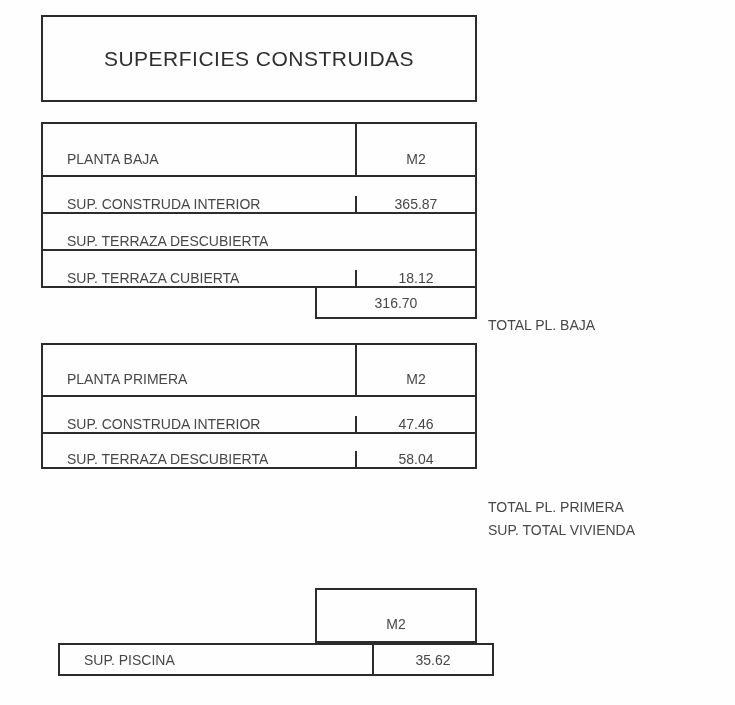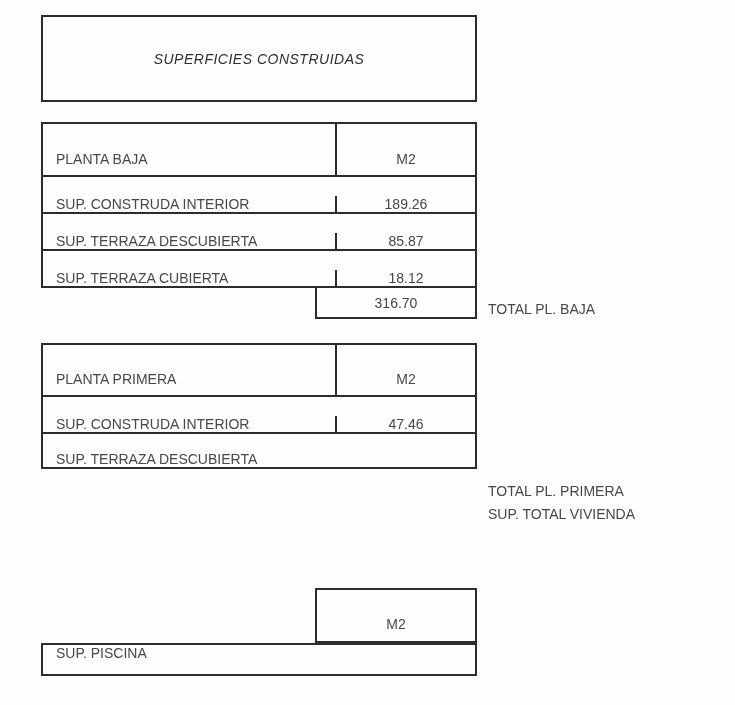--- a/index.html
+++ b/index.html
@@ -10,78 +10,77 @@
   }
   html,body{margin:0;padding:0;background:var(--bg);}
   body{font-family:"Liberation Sans", sans-serif; color:var(--text);}
   .sheet{position:relative;width:735px;height:705px;background:var(--bg);overflow:hidden;}
 
   .abs{position:absolute;box-sizing:border-box;}
 
   
   .title-box{left:41px;top:15px;width:436px;height:87px;border:2px solid var(--border);
     display:flex;align-items:center;justify-content:center;}
-  .title-text{font-size:14px;letter-spacing:0.5px;color:var(--title);font-style:italic;}
+  .title-text{font-size:21px;letter-spacing:0.5px;color:var(--title);}
 
   
   .tbl{border:2px solid var(--border);}
   .tbl .row{display:flex;box-sizing:border-box;}
   .tbl .row + .row{border-top:2px solid var(--border);}
   .cell{box-sizing:border-box;display:flex;font-size:14px;color:var(--text);}
-  .cell.lbl{width:292px;align-items:center;padding-left:13px;}
+  .cell.lbl{width:292px;align-items:center;padding-left:4px;margin-left:20px;}
   .cell.val{flex:1;border-left:2px solid var(--border);align-items:center;justify-content:center;}
   .row.hdr{height:51px;}
   .row.hdr .cell{align-items:flex-end;padding-bottom:8px;}
   .row.hdr .cell.val{justify-content:center;}
   .row.data{height:37px;align-items:flex-end;}
 
   #tbl-baja{left:41px;top:122px;width:436px;}
   #tbl-primera{left:41px;top:343px;width:436px;}
   #tbl-primera .row.hdr{height:50px;}
   #tbl-primera .row.data2{height:35px;}
 
   
   .val-box{left:315px;width:162px;border:2px solid var(--border);
     display:flex;align-items:center;justify-content:center;font-size:14px;color:var(--text);}
   #total-baja{top:286px;height:33px;}
   #total-primera{top:469px;height:34px;}
   #grand-total{top:522px;height:34px;}
   #piscina-hdr{top:588px;height:55px;align-items:flex-end;padding-bottom:9px;}
 
   
-  #tbl-piscina{left:41px;top:643px;width:436px;height:33px;border:2px solid var(--border);display:flex;flex-direction:column;}
+  #tbl-piscina{left:58px;top:643px;width:436px;height:33px;border:2px solid var(--border);display:flex;}
   #tbl-piscina .cell.lbl{align-items:center;}
 
   
-  .side-label{left:488px;font-size:14px;color:var(--text);white-space:nowrap;}
+  .side-label{left:488px;font-size:14px;color:var(--text);white-space:nowrap;margin-top:16px;}
   #lbl-total-baja{top:301px;}
   #lbl-total-primera{top:483px;}
   #lbl-grand-total{top:506px;}
 </style>
 </head>
 <body>
 
 <div class="sheet">
 
   <div class="abs title-box">
     <span class="title-text">SUPERFICIES CONSTRUIDAS</span>
   </div>
 
   <div class="abs tbl" id="tbl-baja">
     <div class="row hdr">
       <div class="cell lbl">PLANTA BAJA</div>
       <div class="cell val">M2</div>
     </div>
     <div class="row data">
       <div class="cell lbl">SUP. CONSTRUDA INTERIOR</div>
-      <div class="cell val">189.26</div>
+      <div class="cell val">365.87</div>
     </div>
     <div class="row data">
       <div class="cell lbl">SUP. TERRAZA DESCUBIERTA</div>
-      <div class="cell val">85.87</div>
     </div>
     <div class="row data">
       <div class="cell lbl">SUP. TERRAZA CUBIERTA</div>
       <div class="cell val">18.12</div>
     </div>
   </div>
 
   <div class="abs val-box" id="total-baja">
     <span>316.70</span>
   </div>
@@ -91,28 +90,30 @@
     <div class="row hdr">
       <div class="cell lbl">PLANTA PRIMERA</div>
       <div class="cell val">M2</div>
     </div>
     <div class="row data">
       <div class="cell lbl">SUP. CONSTRUDA INTERIOR</div>
       <div class="cell val">47.46</div>
     </div>
     <div class="row data data2">
       <div class="cell lbl">SUP. TERRAZA DESCUBIERTA</div>
+      <div class="cell val">58.04</div>
     </div>
   </div>
 
   <div class="abs side-label" id="lbl-total-primera">TOTAL PL. PRIMERA</div>
 
   <div class="abs side-label" id="lbl-grand-total">SUP. TOTAL VIVIENDA</div>
 
   <div class="abs val-box" id="piscina-hdr">
     <span>M2</span>
   </div>
 
   <div class="abs" id="tbl-piscina">
     <div class="cell lbl">SUP. PISCINA</div>
+    <div class="cell val">35.62</div>
   </div>
 
 </div>
 
 </body></html>

